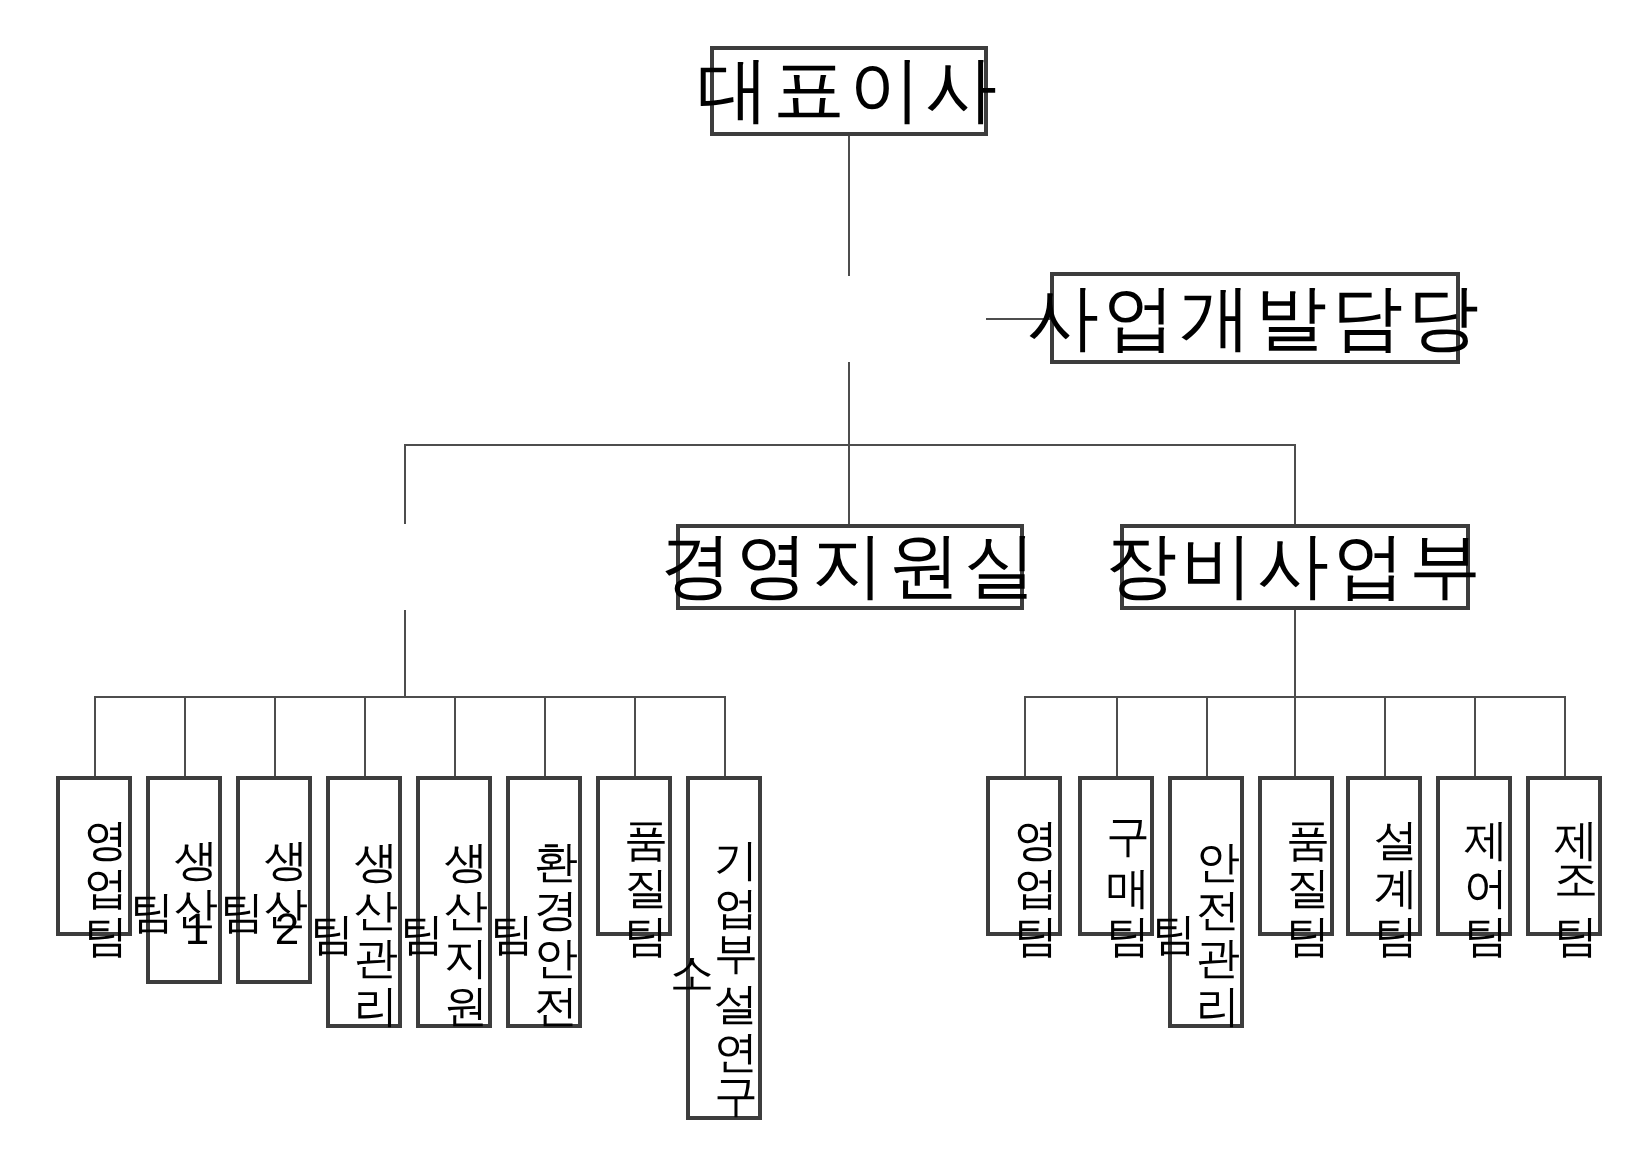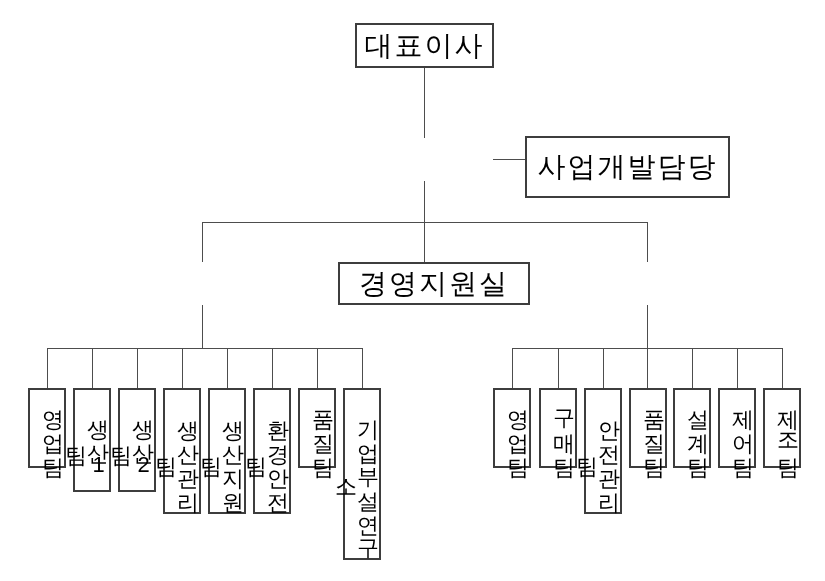--- a/index.html
+++ b/index.html
@@ -20,21 +20,21 @@
     box-sizing: border-box;
     border: 2px solid #3d3d3d;
     background: #ffffff;
     color: #000000;
     display: flex;
     align-items: center;
     justify-content: center;
     text-align: center;
   }
   .lvl {
-    font-size: 28px;
+    font-size: 36px;
     letter-spacing: 2px;
     white-space: nowrap;
   }
   .team {
     width: 38px;
     justify-content: center;
     align-items: flex-start;
     padding-top: 3px;
     writing-mode: vertical-rl;
     text-orientation: upright;
@@ -52,28 +52,29 @@
 </head>
 <body>
 
 <div class="stage">
 
   <div class="box lvl" style="left:355px; top:23px; width:139px; height:45px;">대표이사</div>
 
   <div class="lv" style="left:424px; top:68px; height:70px;"></div>
 
   <div class="lh" style="left:493px; top:159px; width:32px;"></div>
-  <div class="box lvl" style="left:525px; top:136px; width:205px; height:62px;">사업개발담당</div>
+  <div class="box lvl" style="left:525px; top:136px; width:205px; height:46px;">사업개발담당</div>
 
   <div class="lv" style="left:424px; top:181px; height:81px;"></div>
   <div class="lh" style="left:202px; top:222px; width:446px;"></div>
   <div class="lv" style="left:202px; top:222px; height:40px;"></div>
   <div class="lv" style="left:647px; top:222px; height:40px;"></div>
 
-  <div class="box lvl" style="left:338px; top:262px; width:192px; height:43px;">경영지원실</div>
+  <div class="box lvl" style="left:338px; top:262px; width:174px; height:43px;">경영지원실</div>
+  <div class="box lvl" style="left:560px; top:262px; width:175px; height:43px;">장비사업부</div>
 
   <div class="lv" style="left:202px; top:305px; height:43px;"></div>
   <div class="lh" style="left:47px; top:348px; width:316px;"></div>
   <div class="lv" style="left:47px;  top:348px; height:40px;"></div>
   <div class="lv" style="left:92px;  top:348px; height:40px;"></div>
   <div class="lv" style="left:137px; top:348px; height:40px;"></div>
   <div class="lv" style="left:182px; top:348px; height:40px;"></div>
   <div class="lv" style="left:227px; top:348px; height:40px;"></div>
   <div class="lv" style="left:272px; top:348px; height:40px;"></div>
   <div class="lv" style="left:317px; top:348px; height:40px;"></div>

